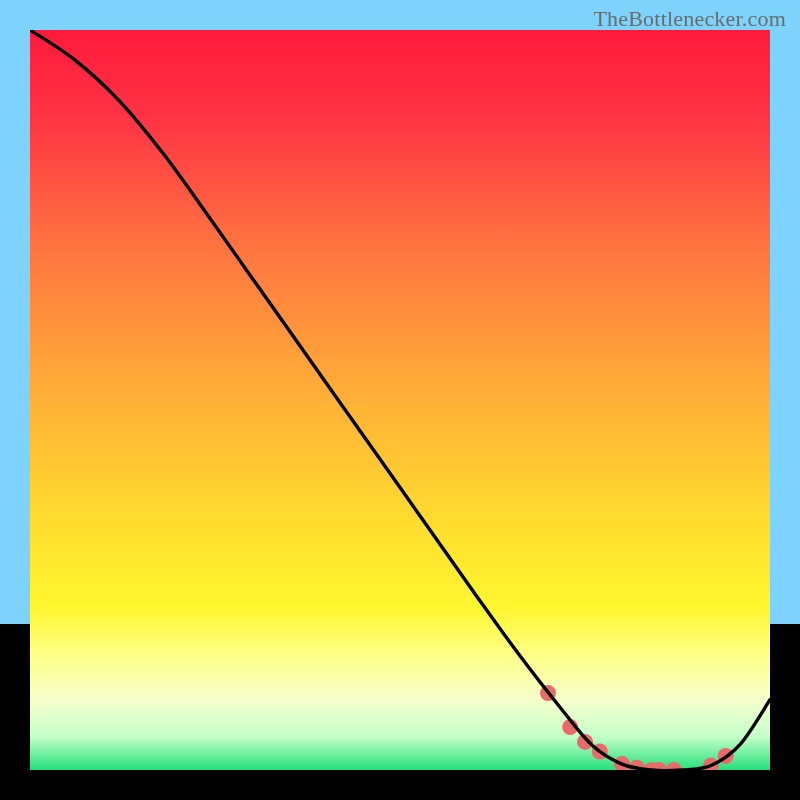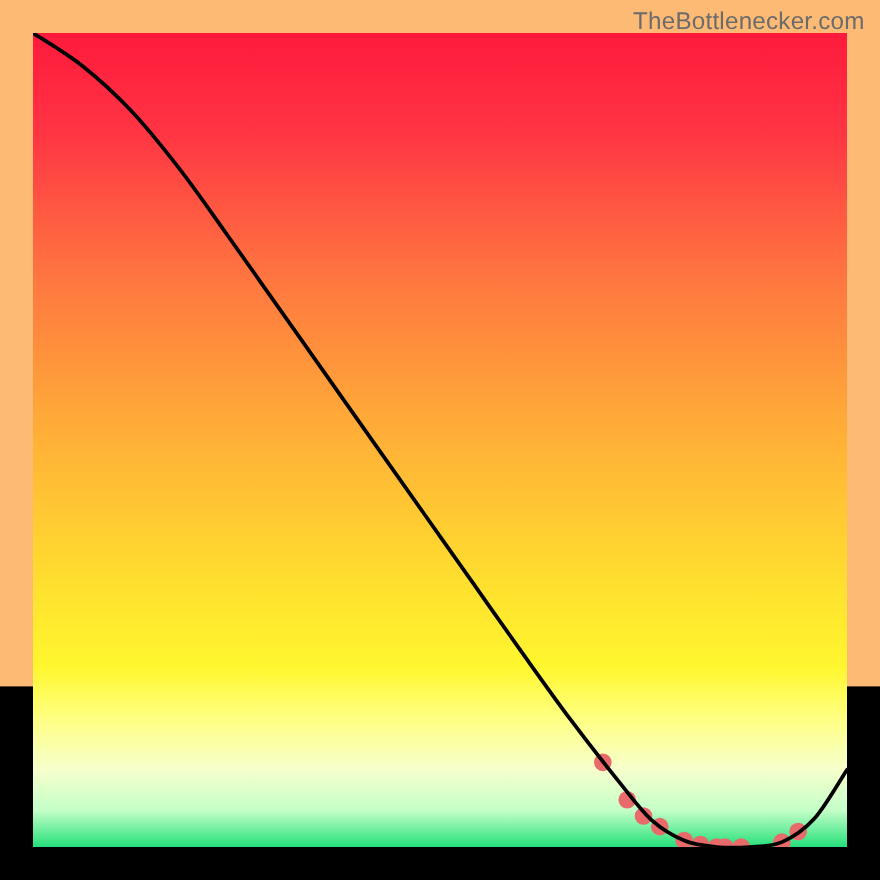--- a/index.html
+++ b/index.html
@@ -8,21 +8,22 @@
     width: 800px;
     height: 800px;
     background: #000;
     overflow: hidden;
     font-family: Arial, Helvetica, sans-serif;
   }
   .stage {
     position: relative;
     width: 800px;
     height: 624px;
-    background: #fdba74;
+    background: #7dd3fc;
+    font-family: Liberation Serif, serif;
   }
   .watermark {
     position: absolute;
     top: 6px;
     right: 14px;
     color: #6b6b6b;
     font-size: 22px;
     font-weight: 500;
     letter-spacing: 0.2px;
     z-index: 40;

